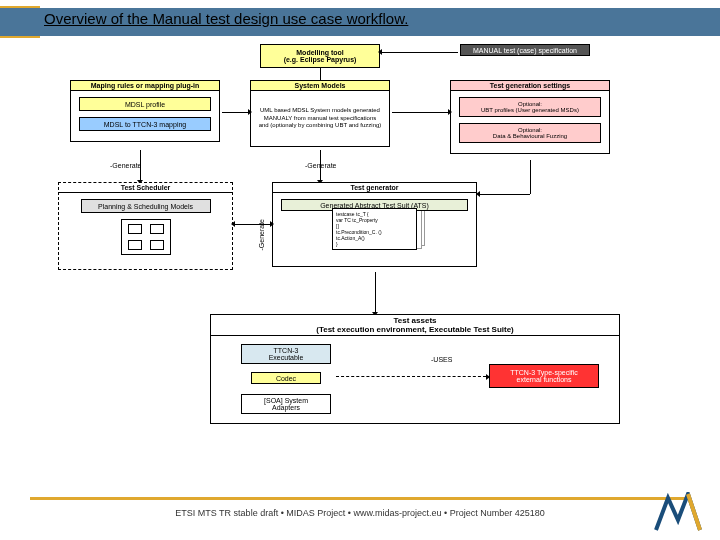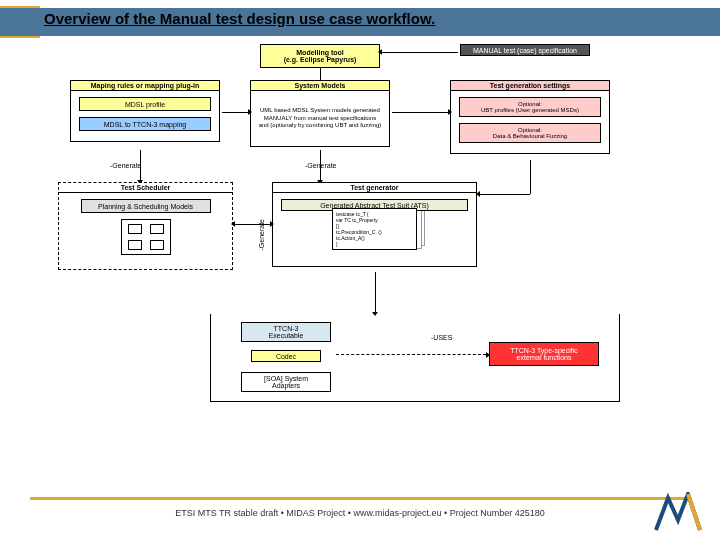--- a/index.html
+++ b/index.html
@@ -1,19 +1,19 @@
 <!DOCTYPE html>
 <html><head>
 <meta charset="utf-8">
 <style>
   * { box-sizing: border-box; margin: 0; padding: 0; }
   body { width: 720px; height: 540px; font-family: Arial, sans-serif; background: #fff; position: relative; overflow: hidden; }
   .header-bar { position: absolute; top: 8px; left: 0; width: 100%; height: 28px; background: #4a7599; }
   .gold-box { position: absolute; top: 6px; left: 0; width: 40px; height: 32px; background: #e0a82e; }
-  .title { position: absolute; top: 10px; left: 44px; font-size: 15px; font-weight: bold; color: #000; z-index: 2; }
+  .title { position: absolute; top: 10px; left: 44px; font-size: 15px; font-weight: normal; color: #000; z-index: 2; }
   .title-underline { text-decoration: underline; }
   
   .diagram { position: absolute; top: 44px; left: 50px; right: 50px; bottom: 60px; }
   
   .box { position: absolute; border: 1px solid #000; font-size: 7px; text-align: center; display: flex; flex-direction: column; justify-content: center; align-items: center; padding: 2px; }
   .box-header { border: 1px solid #000; font-size: 7px; font-weight: bold; text-align: center; padding: 1px 2px; }
   
   .yellow-box { background: #ffff99; }
   .pink-box { background: #ffcccc; }
   .blue-box { background: #99ccff; }
@@ -160,20 +160,22 @@
       <div class="arrow-head-l"></div>
     </div>
 
   <div class="label vertical-label" style="top:175px; left:208px;">-Generate</div>
 
   <div class="arrow arrow-v" style="top:228px; left:325px; height:40px;">
       <div class="arrow-head-d"></div>
     </div>
 
   <div style="position:absolute; top:270px; left:160px; width:410px;">
+    <div class="box-header white-box" style="width: 100%; font-size: 8px; white-space: pre-line;">Test assets
+(Test execution environment, Executable Test Suite)</div>
     <div style="border:1px solid #000; border-top:none; padding:8px 10px 12px; height:88px; position:relative;">
       <div class="box white-box" style="position:absolute; top:8px; left:30px; width:90px; height:20px; background:#d8e8f0;">
         <span style="white-space: pre-line;">TTCN-3
 Executable</span>
       </div>
       <div class="box yellow-box" style="position:absolute; top:36px; left:40px; width:70px; height:12px;">
         <span>Codec</span>
       </div>
       <div class="box white-box" style="position:absolute; top:58px; left:30px; width:90px; height:20px;">
         <span style="white-space: pre-line;">[SOA] System

